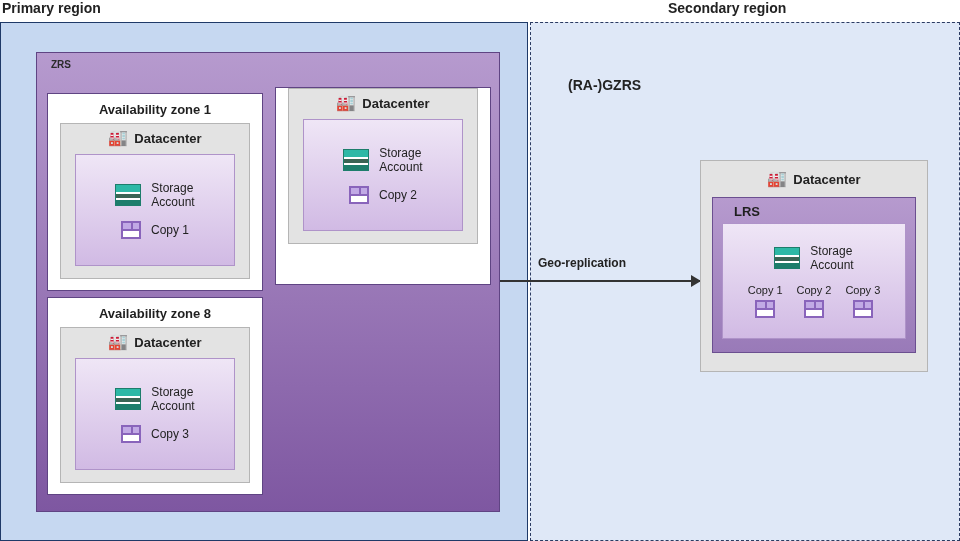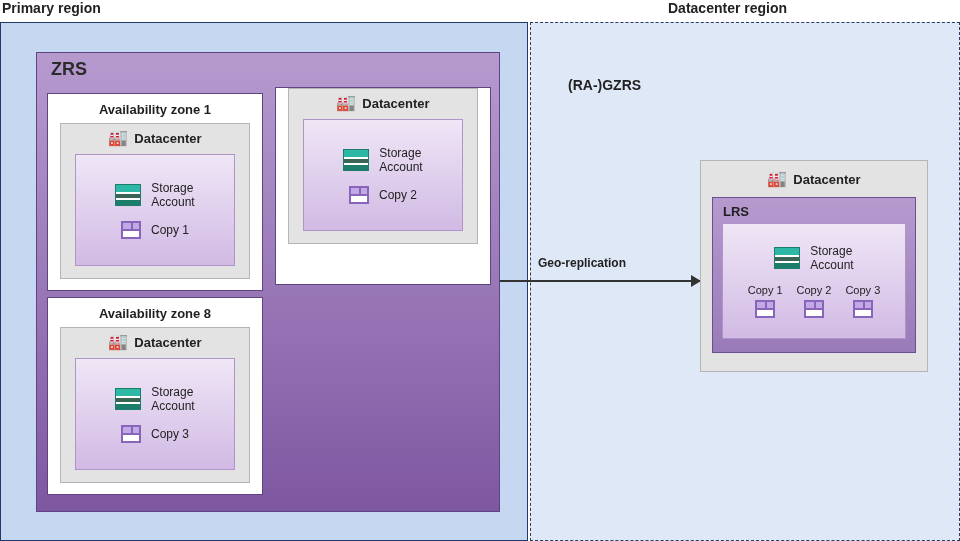--- a/index.html
+++ b/index.html
@@ -17,21 +17,21 @@
   .primary-label { left: 2px; }
   .secondary-label { left: 668px; }
   .ra-gzrs {
     position: absolute; left: 568px; top: 57px; font-weight: 600; font-size: 14px; margin-top: 20px;
   }
   .zrs-box {
     position: absolute; left: 36px; top: 52px; width: 464px; height: 460px;
     background: linear-gradient(180deg, #b69ace 0%, #7e57a1 100%);
     border: 1px solid #5f4483;
   }
-  .zrs-title { position: absolute; top: 6px; left: 14px; font-weight: 600; font-size: 18px; color: #2b2b2b; }
+  .zrs-title { position: absolute; top: 6px; left: 14px; font-weight: 600; font-size: 10px; color: #2b2b2b; }
   .az-box {
     position: absolute; width: 216px; background: #fff; border: 1px solid #5f4483;
     text-align: center;
   }
   .az-1 { left: 10px; top: 40px; height: 198px; }
   .az-2 { left: 238px; top: 34px; height: 198px; }
   .az-3 { left: 10px; top: 244px; height: 198px; }
   .az-title { font-weight: 600; font-size: 13px; margin: 8px 0 6px; color: #1f1f1f; }
   .dc-box {
     margin: 0 auto; width: 190px; height: 156px; background: #e3e3e3;
@@ -74,36 +74,36 @@
   .sec-dc {
     position: absolute; left: 700px; top: 160px; width: 228px; height: 212px;
     background: #e3e3e3; border: 1px solid #b5b5b5; text-align: center;
   }
   .sec-dc .dc-header { padding: 10px 0; }
   .lrs-box {
     margin: 0 auto; width: 204px; height: 156px;
     background: linear-gradient(180deg, #b69ace 0%, #997ab8 100%);
     border: 1px solid #6b4f90; text-align: left;
   }
-  .lrs-title { font-weight: 600; font-size: 13px; padding: 6px 10px 4px; color: #1f1f1f; }
+  .lrs-title { font-weight: 600; font-size: 13px; padding: 6px 21px 4px; color: #1f1f1f; }
   .lrs-inner {
     margin: 0 auto; width: 184px; height: 116px;
     background: linear-gradient(180deg, #efe6f6 0%, #d1bae4 100%);
     border: 1px solid #af93c9; display: flex; flex-direction: column; align-items: center; justify-content: center; gap: 12px;
   }
   .copies-row { display: flex; gap: 14px; justify-content: center; }
   .copy-col { display: flex; flex-direction: column; align-items: center; gap: 4px; font-size: 11px; }
 </style>
 </head>
 <body>
 
 <div class="canvas">
 
   <div class="region-header primary-label">Primary region</div>
-  <div class="region-header secondary-label">Datacenter region</div>
+  <div class="region-header secondary-label">Secondary region</div>
 
   <div class="primary-region"></div>
   <div class="secondary-region"></div>
 
   <div class="ra-gzrs">(RA-)GZRS</div>
 
   <div class="zrs-box">
     <div class="zrs-title">ZRS</div>
 
     <div class="az-box az-1">

